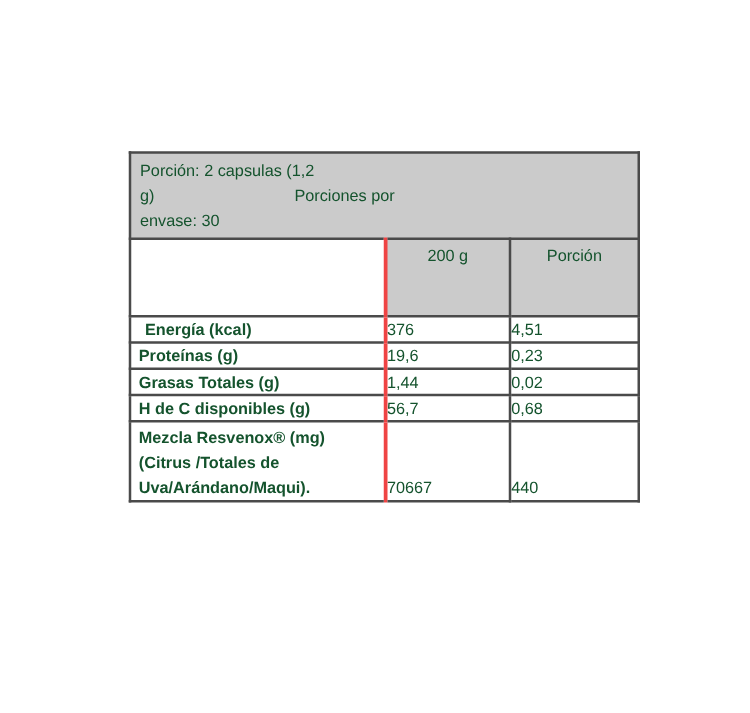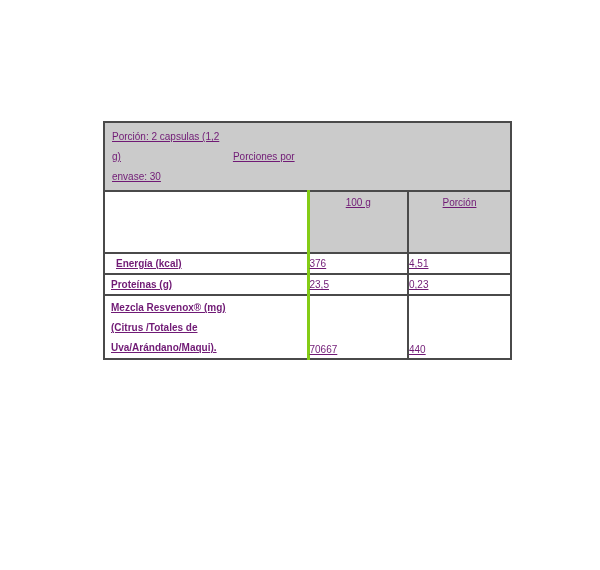--- a/index.html
+++ b/index.html
@@ -12,25 +12,24 @@
     font-family: "Liberation Sans", sans-serif;
     color: #3a3a3a;
   }
   table.nutri {
     position: absolute;
     left: 103px;
     top: 121px;
     width: 407px;
     table-layout: fixed;
     border-collapse: collapse;
-    font-size: 10px;
-    color: #701a75;
+    font-size: 13px;
+    color: #14532d;
     filter: blur(0.3px);
     border: 2px solid #7a7a7a;
-    text-decoration: underline;
   }
   col.c1 { width: 204px; }
   col.c2 { width: 100px; }
   col.c3 { width: 103px; }
   td { border: 2px solid #4a4a4a; padding: 0; }
   
   tr.info-row td {
     background: #cbcbcb;
     height: 63px;
     vertical-align: top;
@@ -42,21 +41,21 @@
   tr.colhead-row { height: 62px; }
   tr.colhead-row td { vertical-align: top; text-align: center; padding-top: 5px; }
   td.gray-head { background: #cbcbcb; }
   td.empty-head { background: #ffffff; }
   
   tr.data-row { height: 21px; }
   td.label {
     font-weight: bold;
     text-align: left;
     padding-left: 6px;
-    border-right: 3px solid #84cc16;
+    border-right: 3px solid #ef4444;
     white-space: nowrap;
   }
   td.label.indent { padding-left: 11px; }
   td.val { text-align: left; }
   
   tr.mezcla-row { height: 62px; }
   td.mezcla-label { vertical-align: top; padding-top: 2px; }
   td.mezcla-label div { line-height: 20px; }
   td.val.bottom { vertical-align: bottom; padding-bottom: 3px; }
 </style>
@@ -74,33 +73,43 @@
       <tr class="info-row">
         <td colspan="3">
           <div class="info-line">Porción: 2 capsulas (1,2</div>
           <div class="info-line"><span>g)</span><span class="l2r">Porciones por</span></div>
           <div class="info-line">envase: 30</div>
         </td>
       </tr>
 
       <tr class="colhead-row">
         <td class="empty-head label"></td>
-        <td class="gray-head">100 g</td>
+        <td class="gray-head">200 g</td>
         <td class="gray-head">Porción</td>
       </tr>
 
       <tr class="data-row">
         <td class="label indent">Energía (kcal)</td>
         <td class="val">376</td>
         <td class="val">4,51</td>
       </tr>
       <tr class="data-row">
         <td class="label">Proteínas (g)</td>
-        <td class="val">23,5</td>
+        <td class="val">19,6</td>
         <td class="val">0,23</td>
+      </tr>
+      <tr class="data-row">
+        <td class="label">Grasas Totales (g)</td>
+        <td class="val">1,44</td>
+        <td class="val">0,02</td>
+      </tr>
+      <tr class="data-row">
+        <td class="label">H de C disponibles (g)</td>
+        <td class="val">56,7</td>
+        <td class="val">0,68</td>
       </tr>
 
       <tr class="mezcla-row">
         <td class="label mezcla-label">
           <div>Mezcla Resvenox® (mg)</div>
           <div>(Citrus /Totales de</div>
           <div>Uva/Arándano/Maqui).</div>
         </td>
         <td class="val bottom">70667</td>
         <td class="val bottom">440</td>

